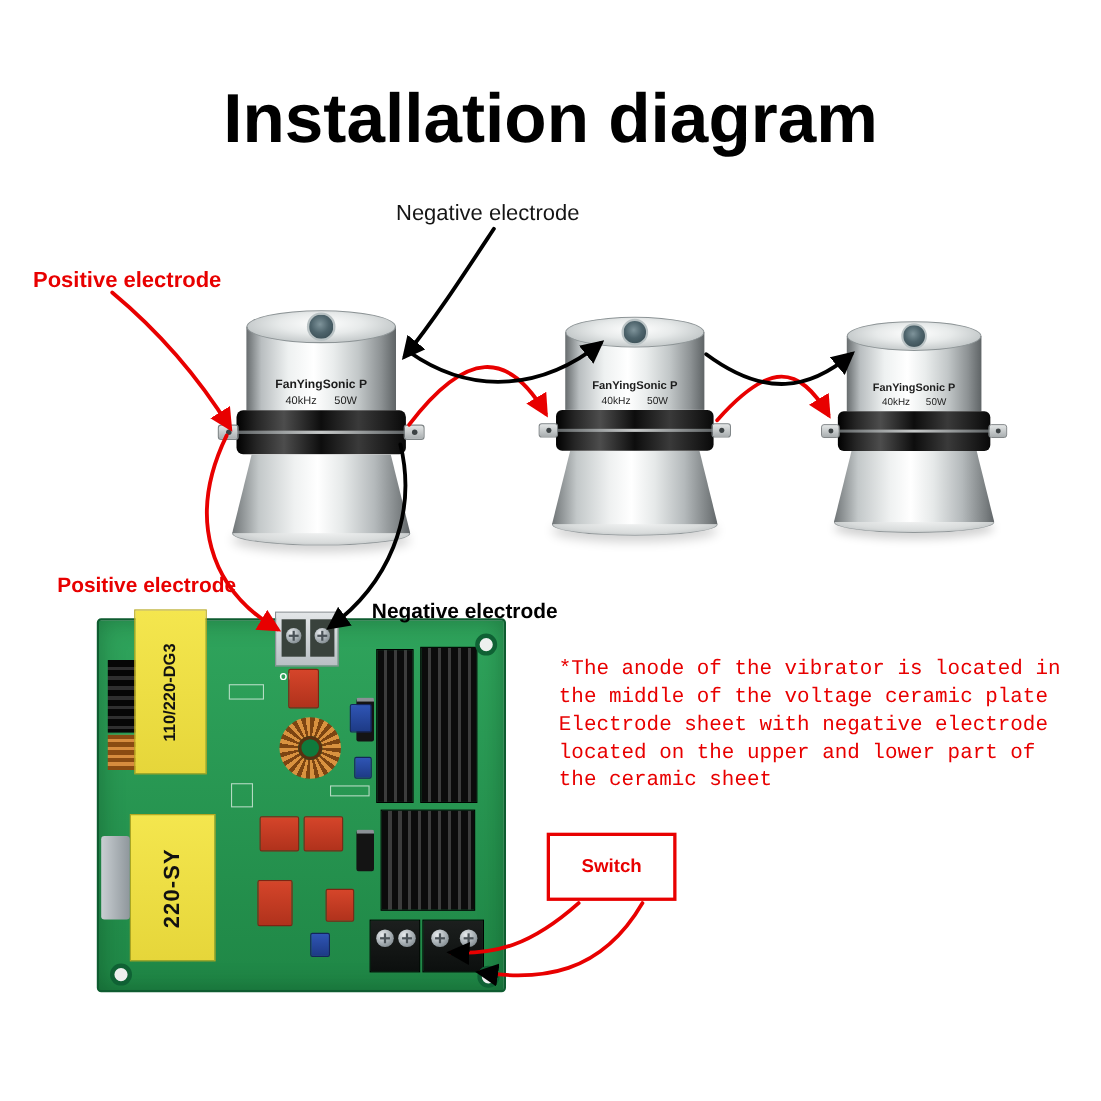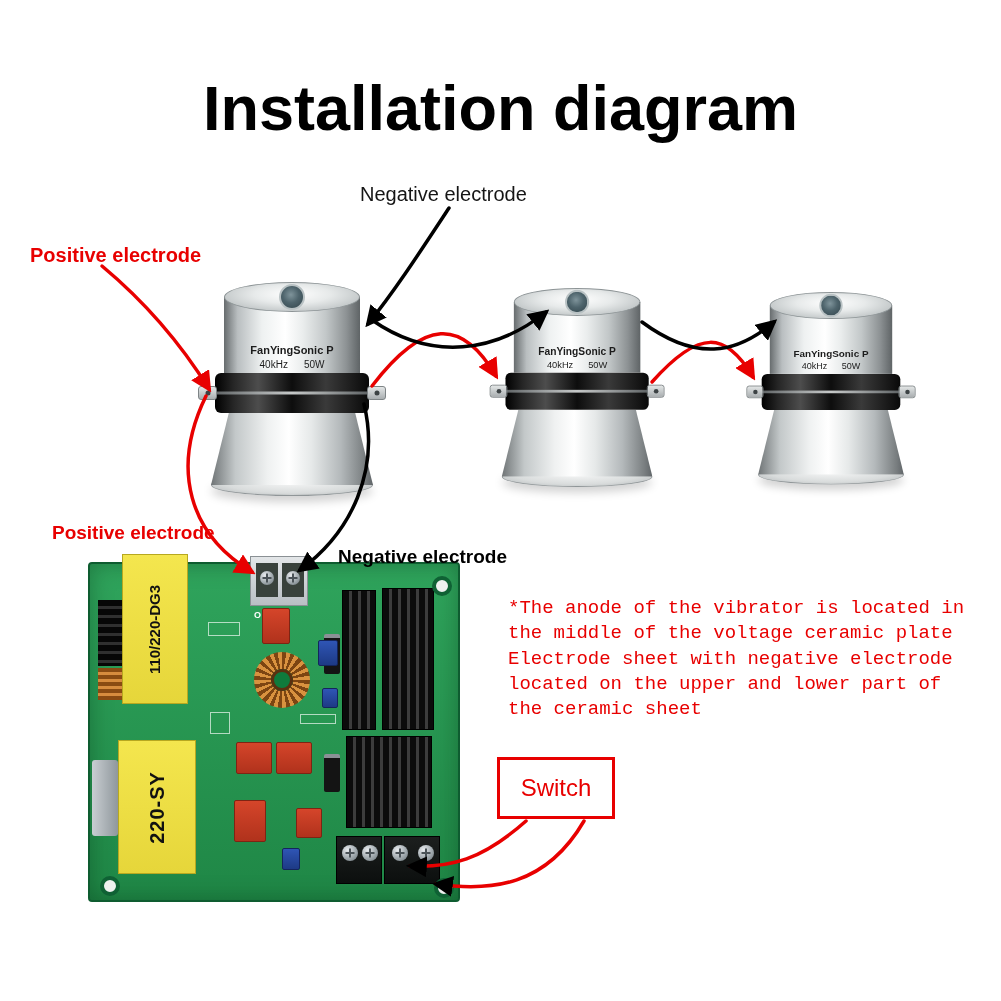--- a/index.html
+++ b/index.html
@@ -13,21 +13,21 @@
   .pos-top{left:30px;top:244px;font-size:20px;color:var(--wire-red,#e80000);font-weight:600;}
   .pos-board{left:52px;top:522px;font-size:19px;color:var(--wire-red,#e80000);font-weight:600;}
   .neg-board{left:338px;top:546px;font-size:19px;color:#000;font-weight:700;}
 
   .note{position:absolute;left:508px;top:596px;width:470px;z-index:6;
         font-size:19px;line-height:1.33;color:var(--wire-red,#e80000);font-family:Liberation Mono, monospace;}
 
   .switch-box{position:absolute;left:497px;top:757px;width:118px;height:62px;z-index:6;
         border:3px solid var(--wire-red,#e80000);background:#fff;box-sizing:border-box;
         display:flex;align-items:center;justify-content:center;}
-  .switch-box span{font-size:24px;font-weight:400;color:var(--wire-red,#e80000);}
+  .switch-box span{font-size:17px;font-weight:700;color:var(--wire-red,#e80000);}
 
   
   .transducer{position:absolute;width:140px;height:214px;z-index:2;transform-origin:top left;}
   .t-top{position:absolute;left:2px;top:0;width:136px;height:30px;border-radius:50%;box-sizing:border-box;
          background:radial-gradient(ellipse at 50% 40%,#ffffff 0%,#e7eaea 40%,#c3c8c9 75%,#9ba1a3 100%);
          border:1px solid #8d9496;z-index:3;}
   .t-hole{position:absolute;left:50%;top:50%;width:26px;height:26px;transform:translate(-50%,-50%);
          border-radius:50%;border:2px solid #b9c2c4;box-sizing:border-box;
          background:radial-gradient(circle at 45% 40%,#7f949b 0%,#4e646c 45%,#32444b 100%);}
   .t-cyl{position:absolute;left:2px;top:15px;width:136px;height:76px;z-index:2;

